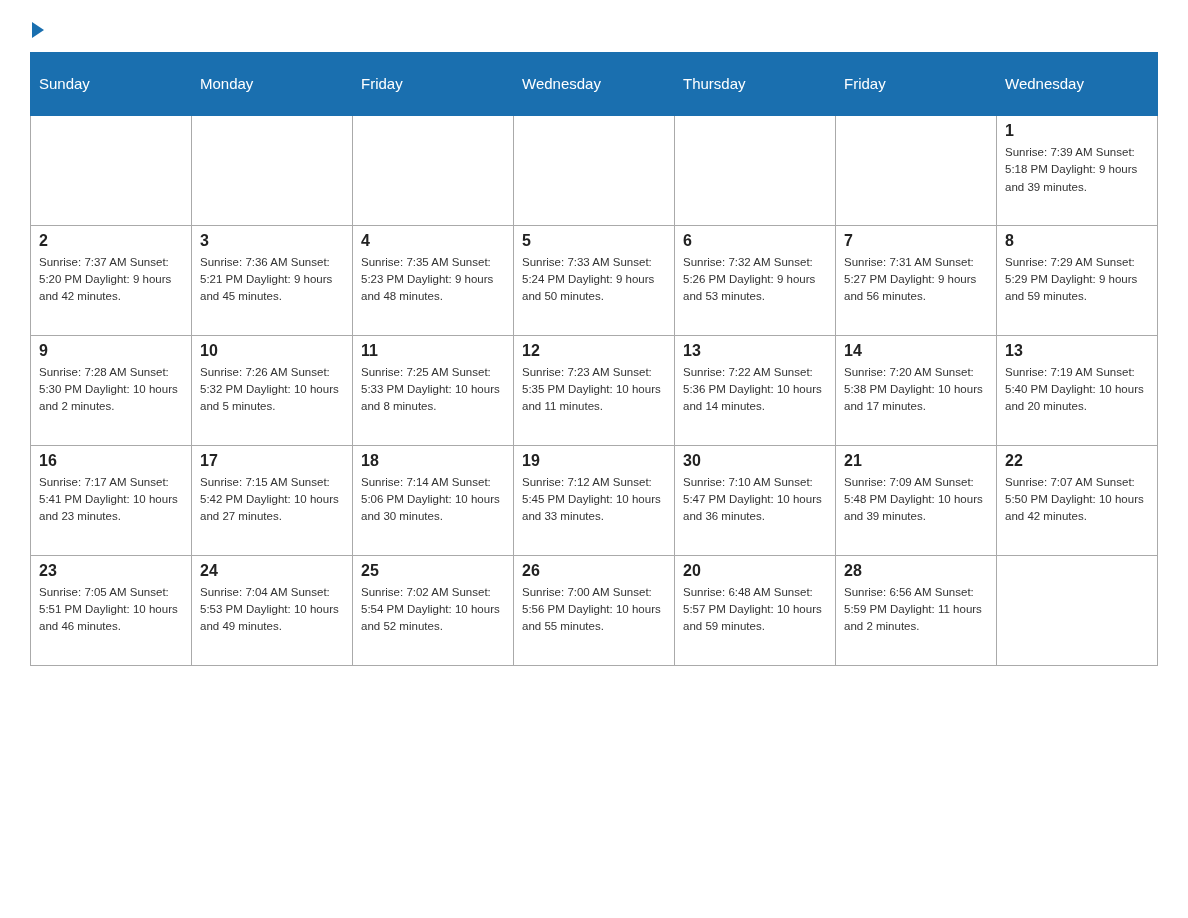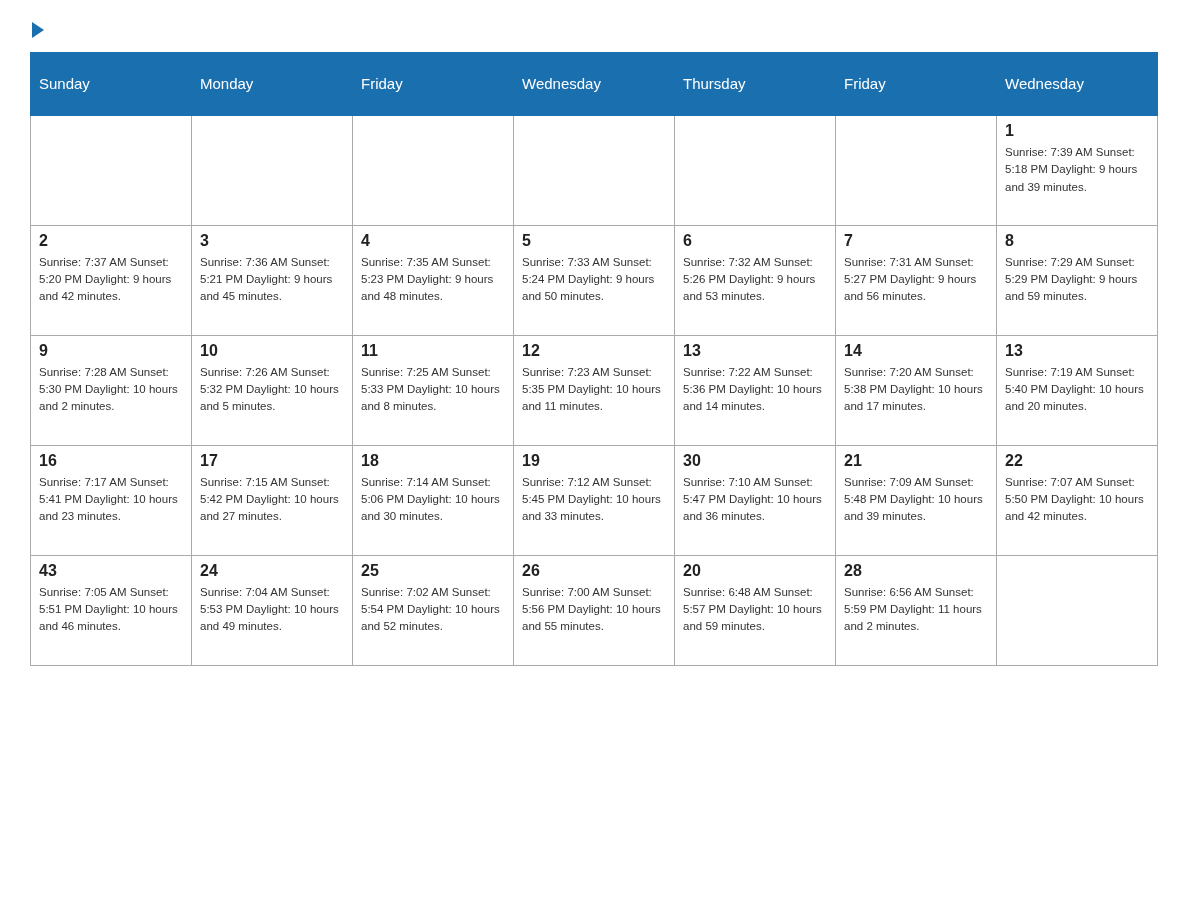--- a/index.html
+++ b/index.html
@@ -276,21 +276,21 @@
         </td>
         <td>
           <span class="day-number">22</span>
           <div class="day-info">Sunrise: 7:07 AM
 Sunset: 5:50 PM
 Daylight: 10 hours and 42 minutes.</div>
         </td>
       </tr>
       <tr>
         <td>
-          <span class="day-number">43</span>
+          <span class="day-number">23</span>
           <div class="day-info">Sunrise: 7:05 AM
 Sunset: 5:51 PM
 Daylight: 10 hours and 46 minutes.</div>
         </td>
         <td>
           <span class="day-number">24</span>
           <div class="day-info">Sunrise: 7:04 AM
 Sunset: 5:53 PM
 Daylight: 10 hours and 49 minutes.</div>
         </td>

